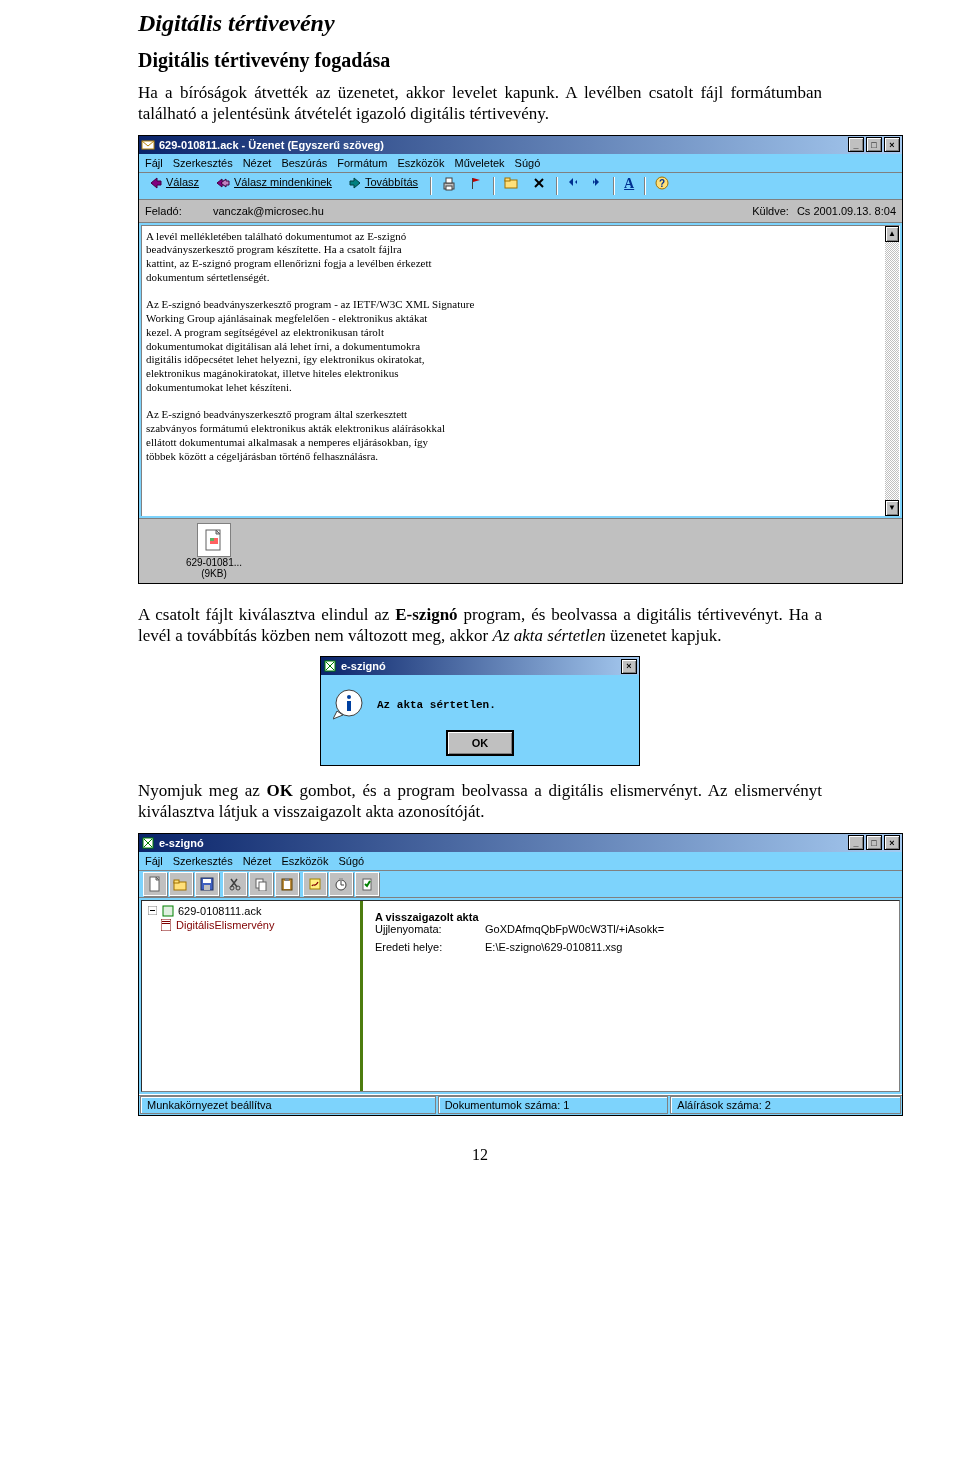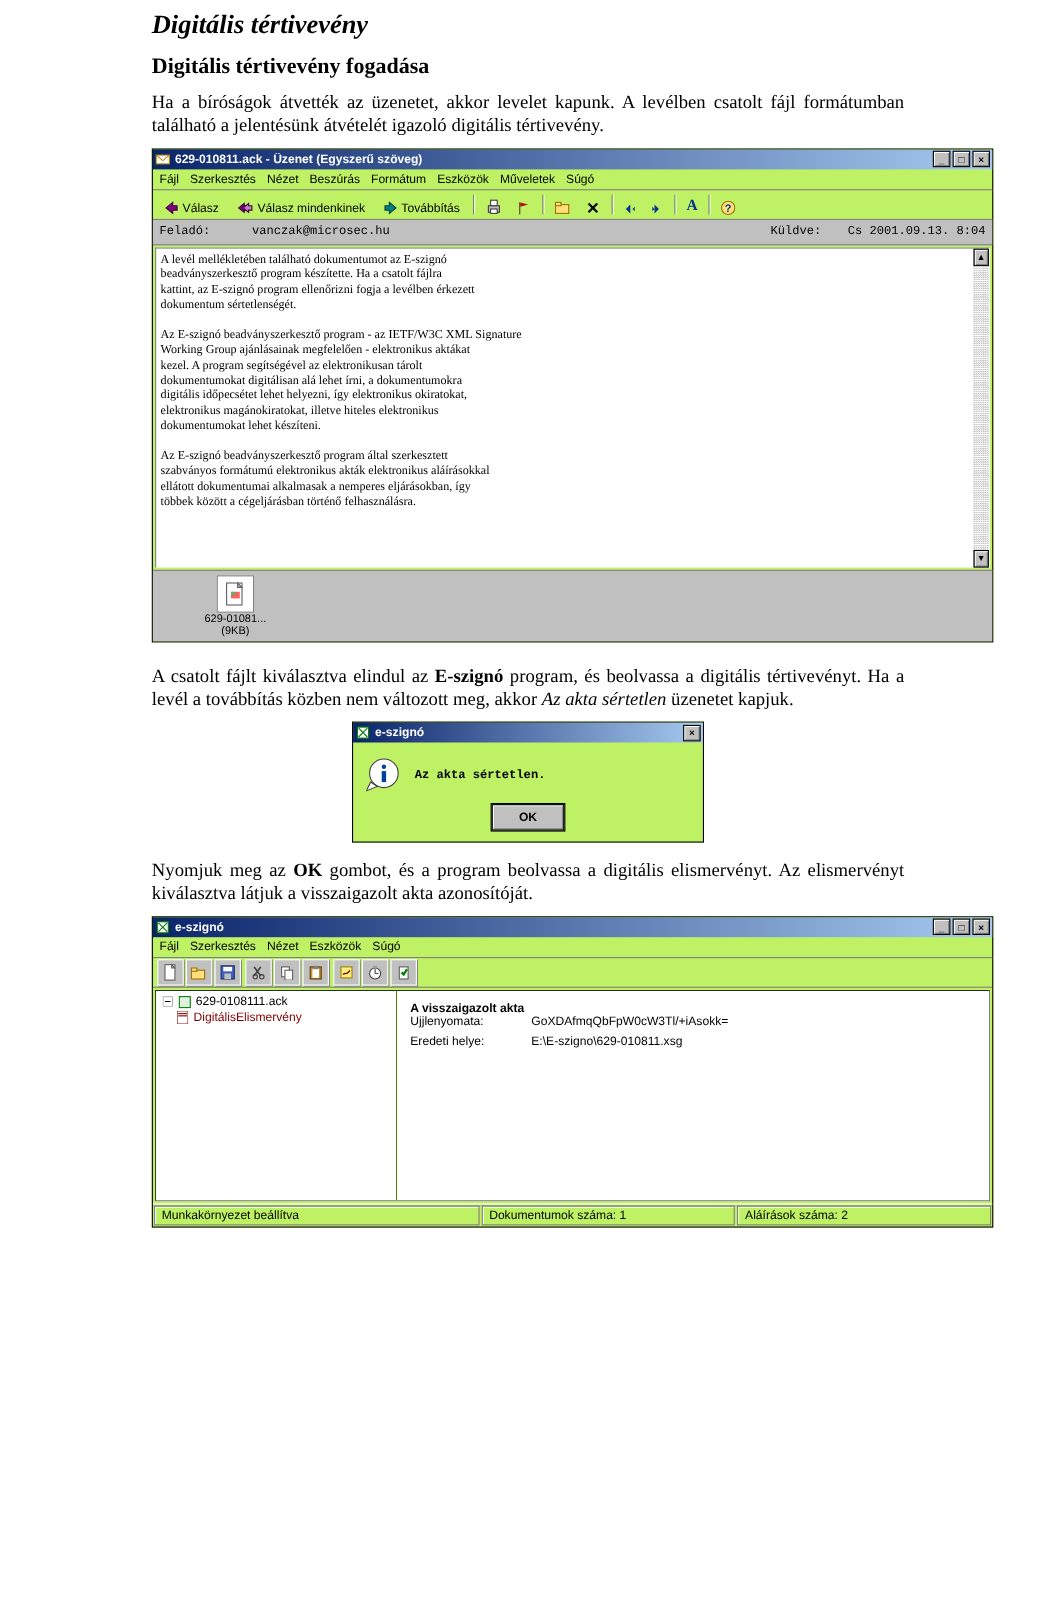--- a/index.html
+++ b/index.html
@@ -34,21 +34,21 @@
   }
   .page-num {
     text-align: center;
     font-size: 16px;
     margin-top: 30px;
   }
 
   
   .win {
     border: 1px solid #000;
-    background: #bef264;
+    background: #7dd3fc;
     font-family: Tahoma, "MS Sans Serif", Arial, sans-serif;
     font-size: 11px;
     box-sizing: border-box;
     position: relative;
   }
   .titlebar {
     background: linear-gradient(to right, #0a246a, #a6caf0);
     color: #fff;
     height: 18px;
     display: flex;
@@ -94,43 +94,43 @@
     height: 26px;
     display: flex;
     align-items: center;
     gap: 4px;
     padding: 0 4px;
     border-bottom: 1px solid #808080;
   }
   .tbtn {
     height: 20px;
     display: inline-flex;
-    align-items: flex-end;
+    align-items: flex-start;
     gap: 3px;
     padding: 0 5px;
     border: 1px solid transparent;
     cursor: default;
+    text-decoration: underline;
   }
   .tbtn.icon-only { padding: 0 3px; }
   .tbtn svg { display: block; }
   .toolbar .sep {
     width: 1px; height: 18px;
     background: #808080;
     margin: 0 2px;
     box-shadow: 1px 0 0 #fff;
   }
   .field-row {
     height: 22px;
     display: flex;
     align-items: center;
     padding: 0 6px;
-    gap: 24px;
+    gap: 8px;
     border-bottom: 1px solid #808080;
     background: #c0c0c0;
-    font-family: Liberation Mono, monospace;
   }
   .field-label { color: #000; }
   .field-val { color: #000; }
   .content-area {
     background: #fff;
     border-top: 1px solid #808080;
     border-left: 1px solid #808080;
     border-right: 1px solid #fff;
     position: relative;
     margin: 2px;
@@ -242,21 +242,21 @@
   .app2-body {
     display:flex;
     background:#fff;
     height: 190px;
     border: 1px inset #808080;
     margin: 2px;
     position: relative;
   }
   .tree-pane {
     width: 210px;
-    border-right: 1px solid #4d7c0f;
+    border-right: 3px solid #4d7c0f;
     padding: 4px;
     font-size: 11px;
     overflow: hidden;
     background:#fff;
   }
   .tree-node { display:flex; align-items:center; gap:4px; margin-bottom:2px; }
   .tree-node.indent { margin-left: 14px; }
   .tree-icon { width:12px; height:12px; display:inline-flex; align-items:center; justify-content:center; }
   .detail-pane {
     flex:1;
@@ -597,13 +597,14 @@
         </div>
       </div>
     </div>
     <div class="statusbar">
       <div class="status-cell" style="flex:1.3;">Munkakörnyezet beállítva</div>
       <div class="status-cell" style="flex:1;">Dokumentumok száma: 1</div>
       <div class="status-cell" style="flex:1;">Aláírások száma: 2</div>
     </div>
   </div>
 
+  <div class="page-num">12</div>
 </div>
 
 </body></html>

